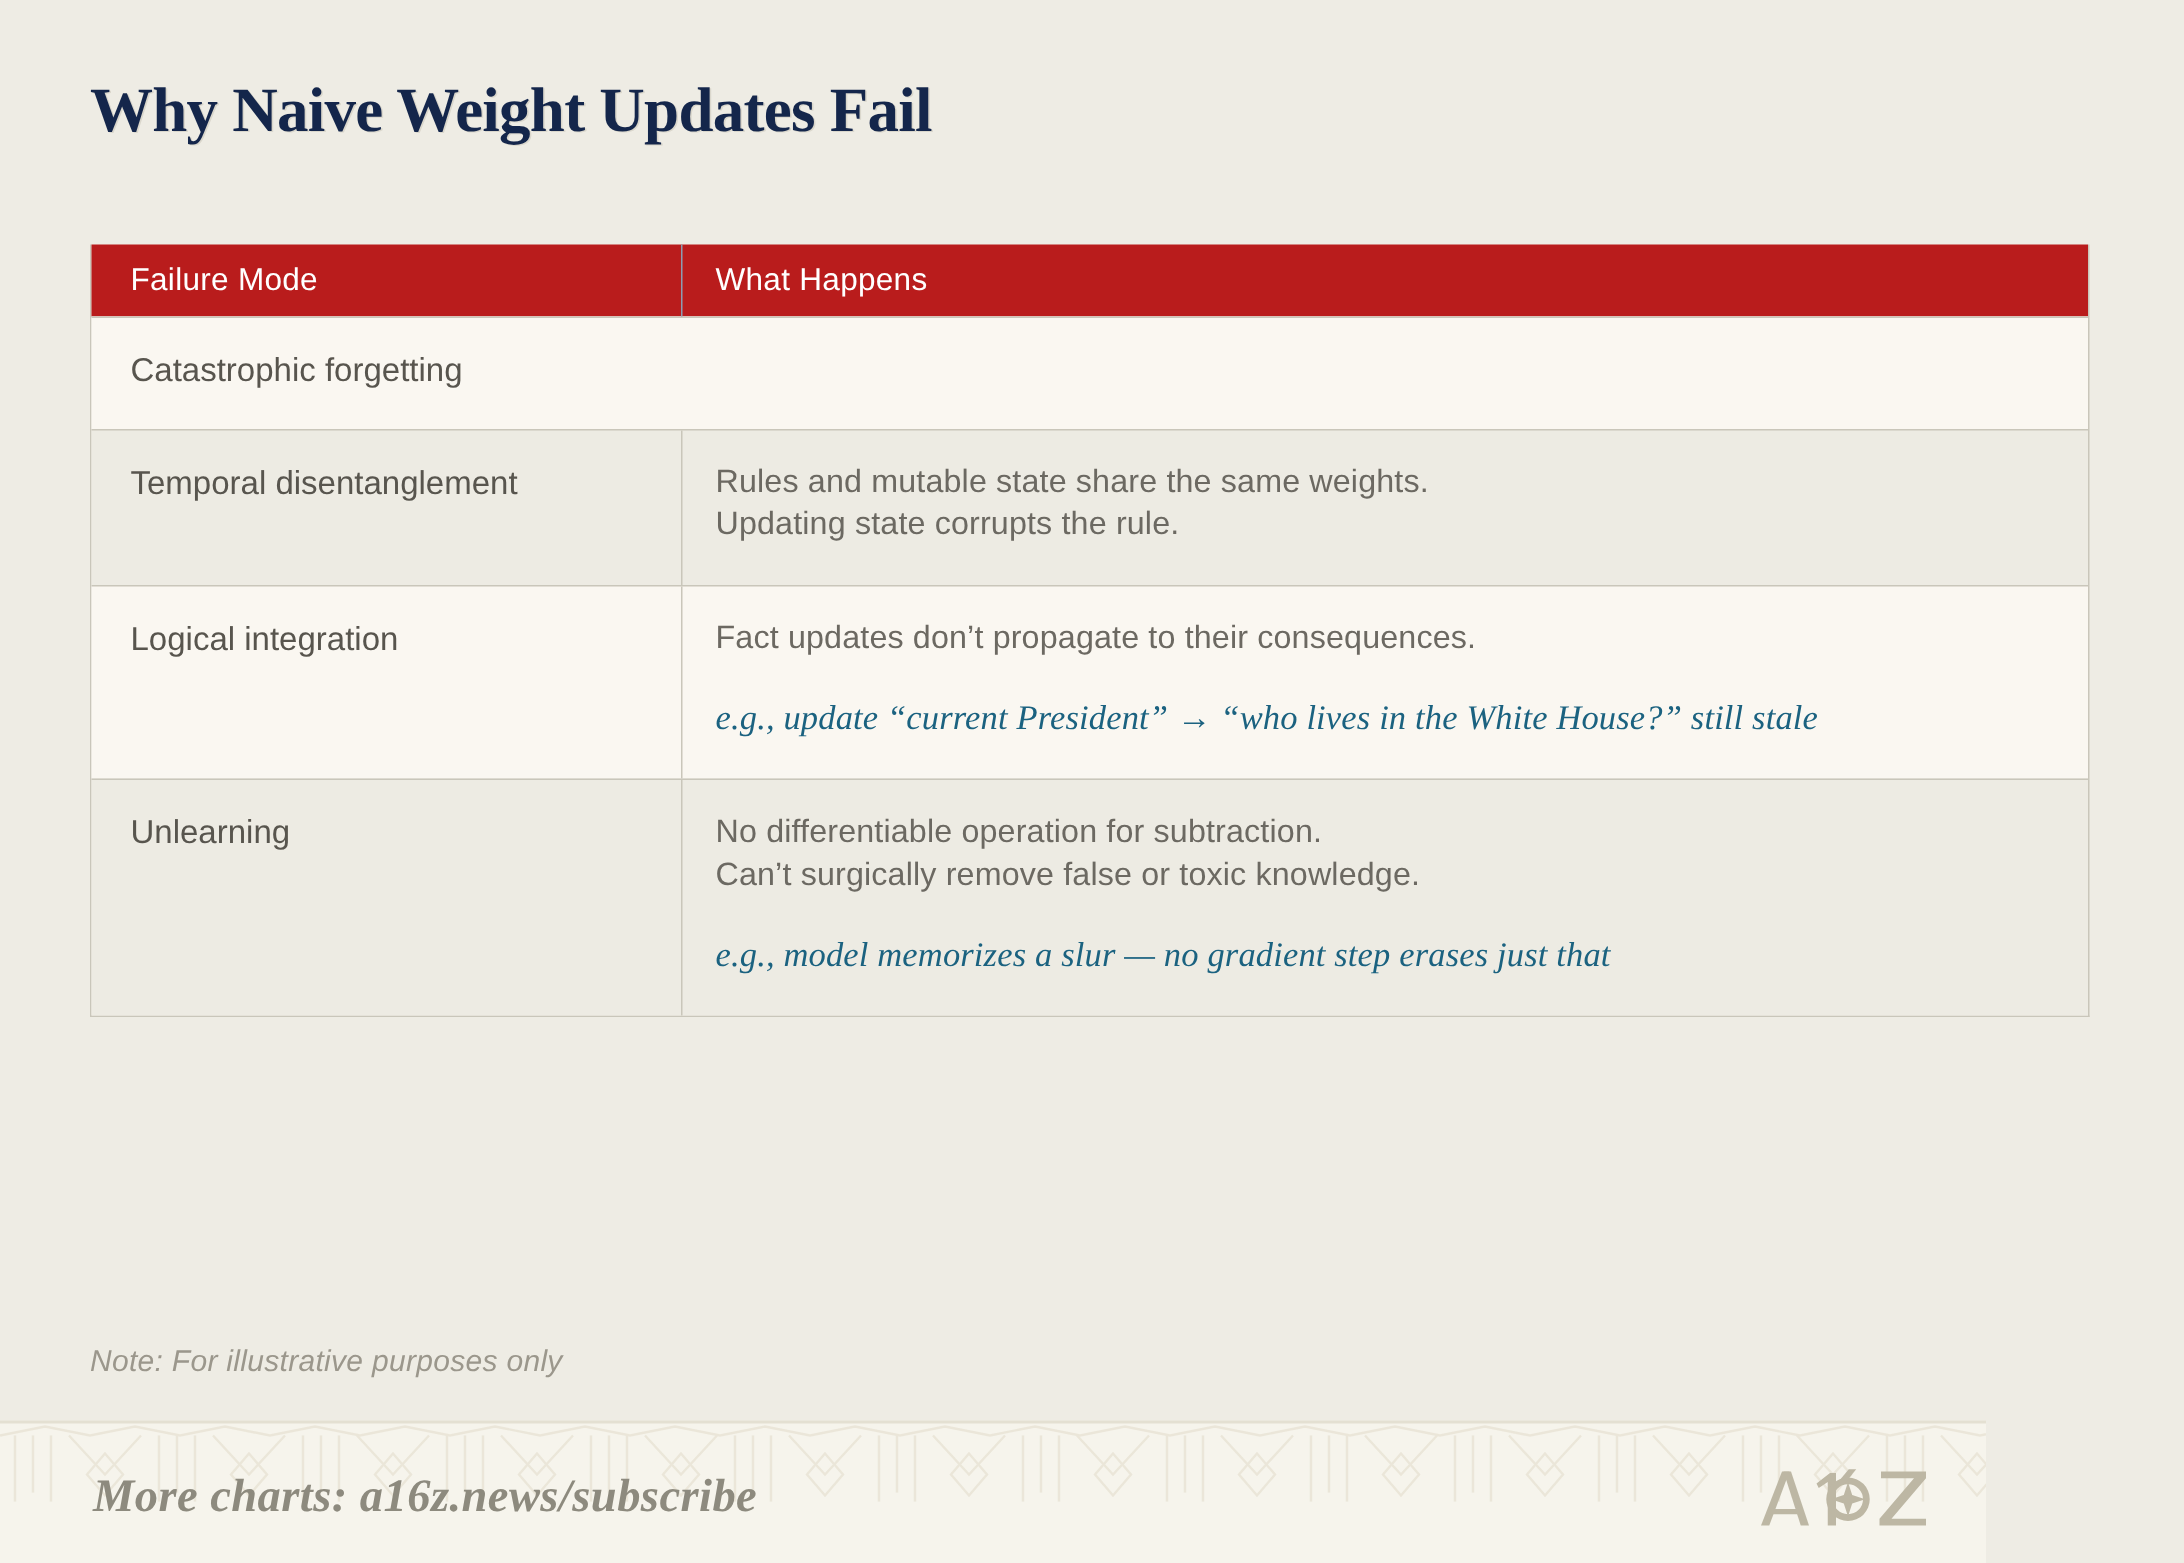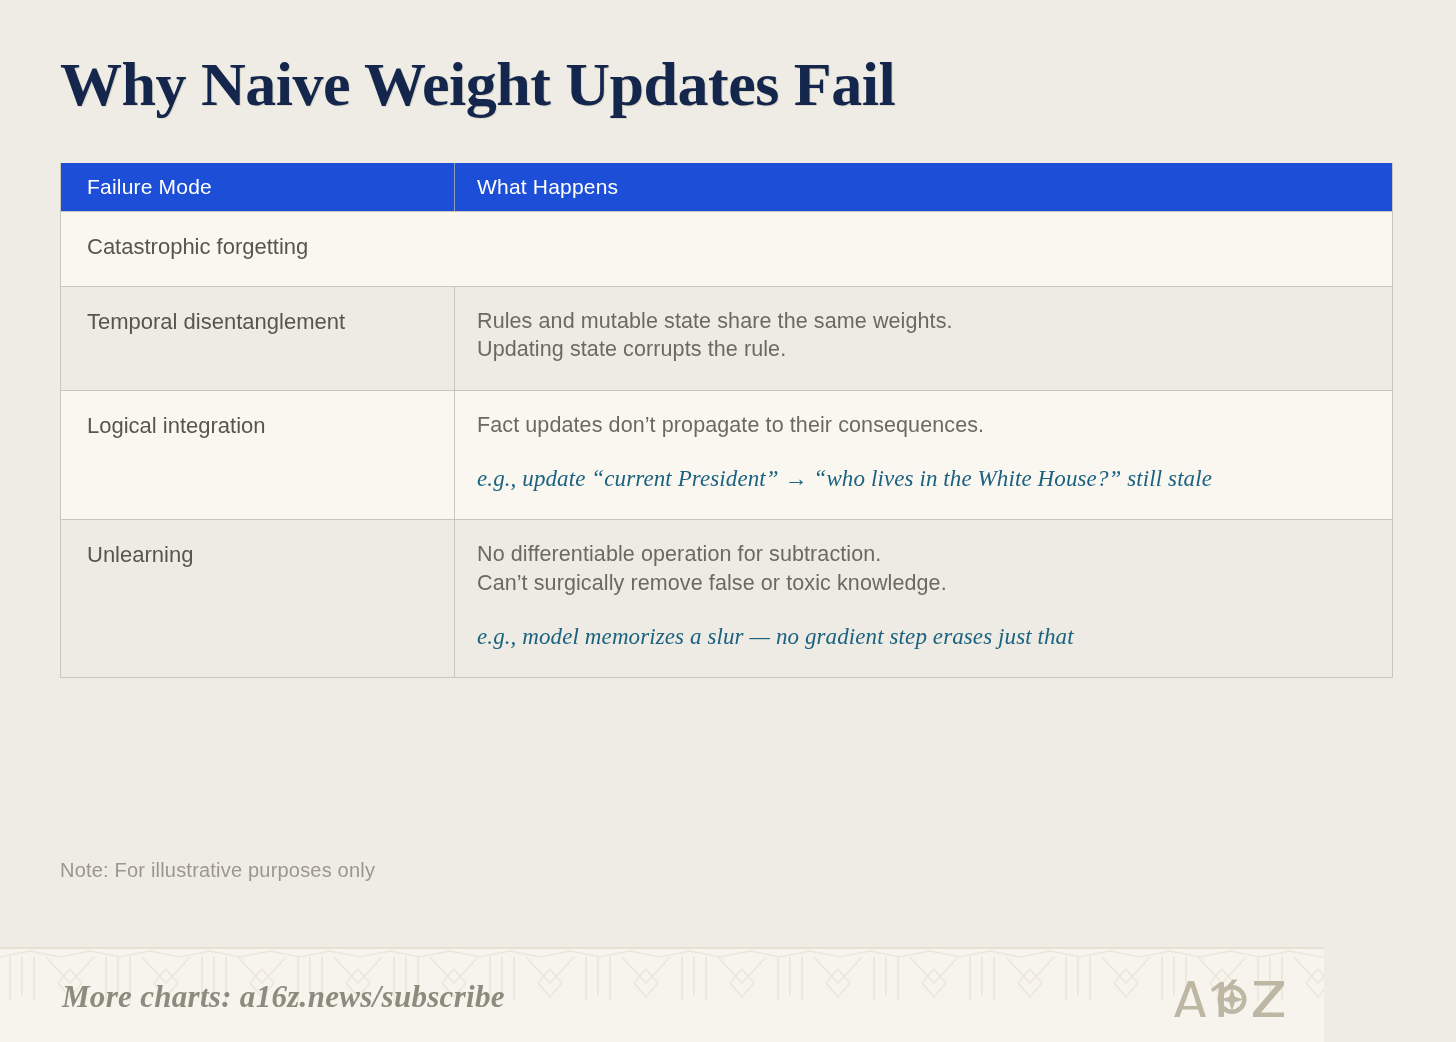--- a/index.html
+++ b/index.html
@@ -15,21 +15,21 @@
     font-family: "Liberation Sans", sans-serif;
     position: relative;
   }
 
   
   .title {
     position: absolute;
     left: 60px;
     top: 52px;
     font-family: "Liberation Serif", serif;
-    font-size: 62px;
+    font-size: 42px;
     font-weight: 700;
     color: #14264b;
     letter-spacing: -0.5px;
     line-height: 1.05;
     text-shadow: 1px 1px 0 rgba(160,150,130,0.25);
     white-space: nowrap;
   }
 
   
   .table-wrap {
@@ -37,21 +37,21 @@
     left: 60px;
     top: 163px;
     width: 1333px;
     border: 1px solid #c9c6ba;
     border-top: none;
     border-bottom: 1px solid #c9c6ba;
   }
 
   .thead {
     display: flex;
-    background: #1d4ed8;
+    background: #b91c1c;
     height: 48px;
     align-items: center;
   }
   .thead .th {
     font-size: 21px;
     color: #ffffff;
     font-weight: 400;
     letter-spacing: 0.2px;
   }
   .th-col1 { width: 393px; padding-left: 26px; }
@@ -92,24 +92,25 @@
     font-size: 23px;
     color: #1b6280;
     line-height: 1.2;
     letter-spacing: 0.1px;
   }
 
   
   .note {
     position: absolute;
     left: 60px;
-    top: 859px;
+    top: 897px;
     font-size: 20px;
     color: #9b978c;
     letter-spacing: 0.2px;
+    font-style: italic;
   }
 
   
   .footer {
     position: absolute;
     left: 0;
     bottom: 0;
     width: 1324px;
     height: 95px;
     background: #f6f4ec;

